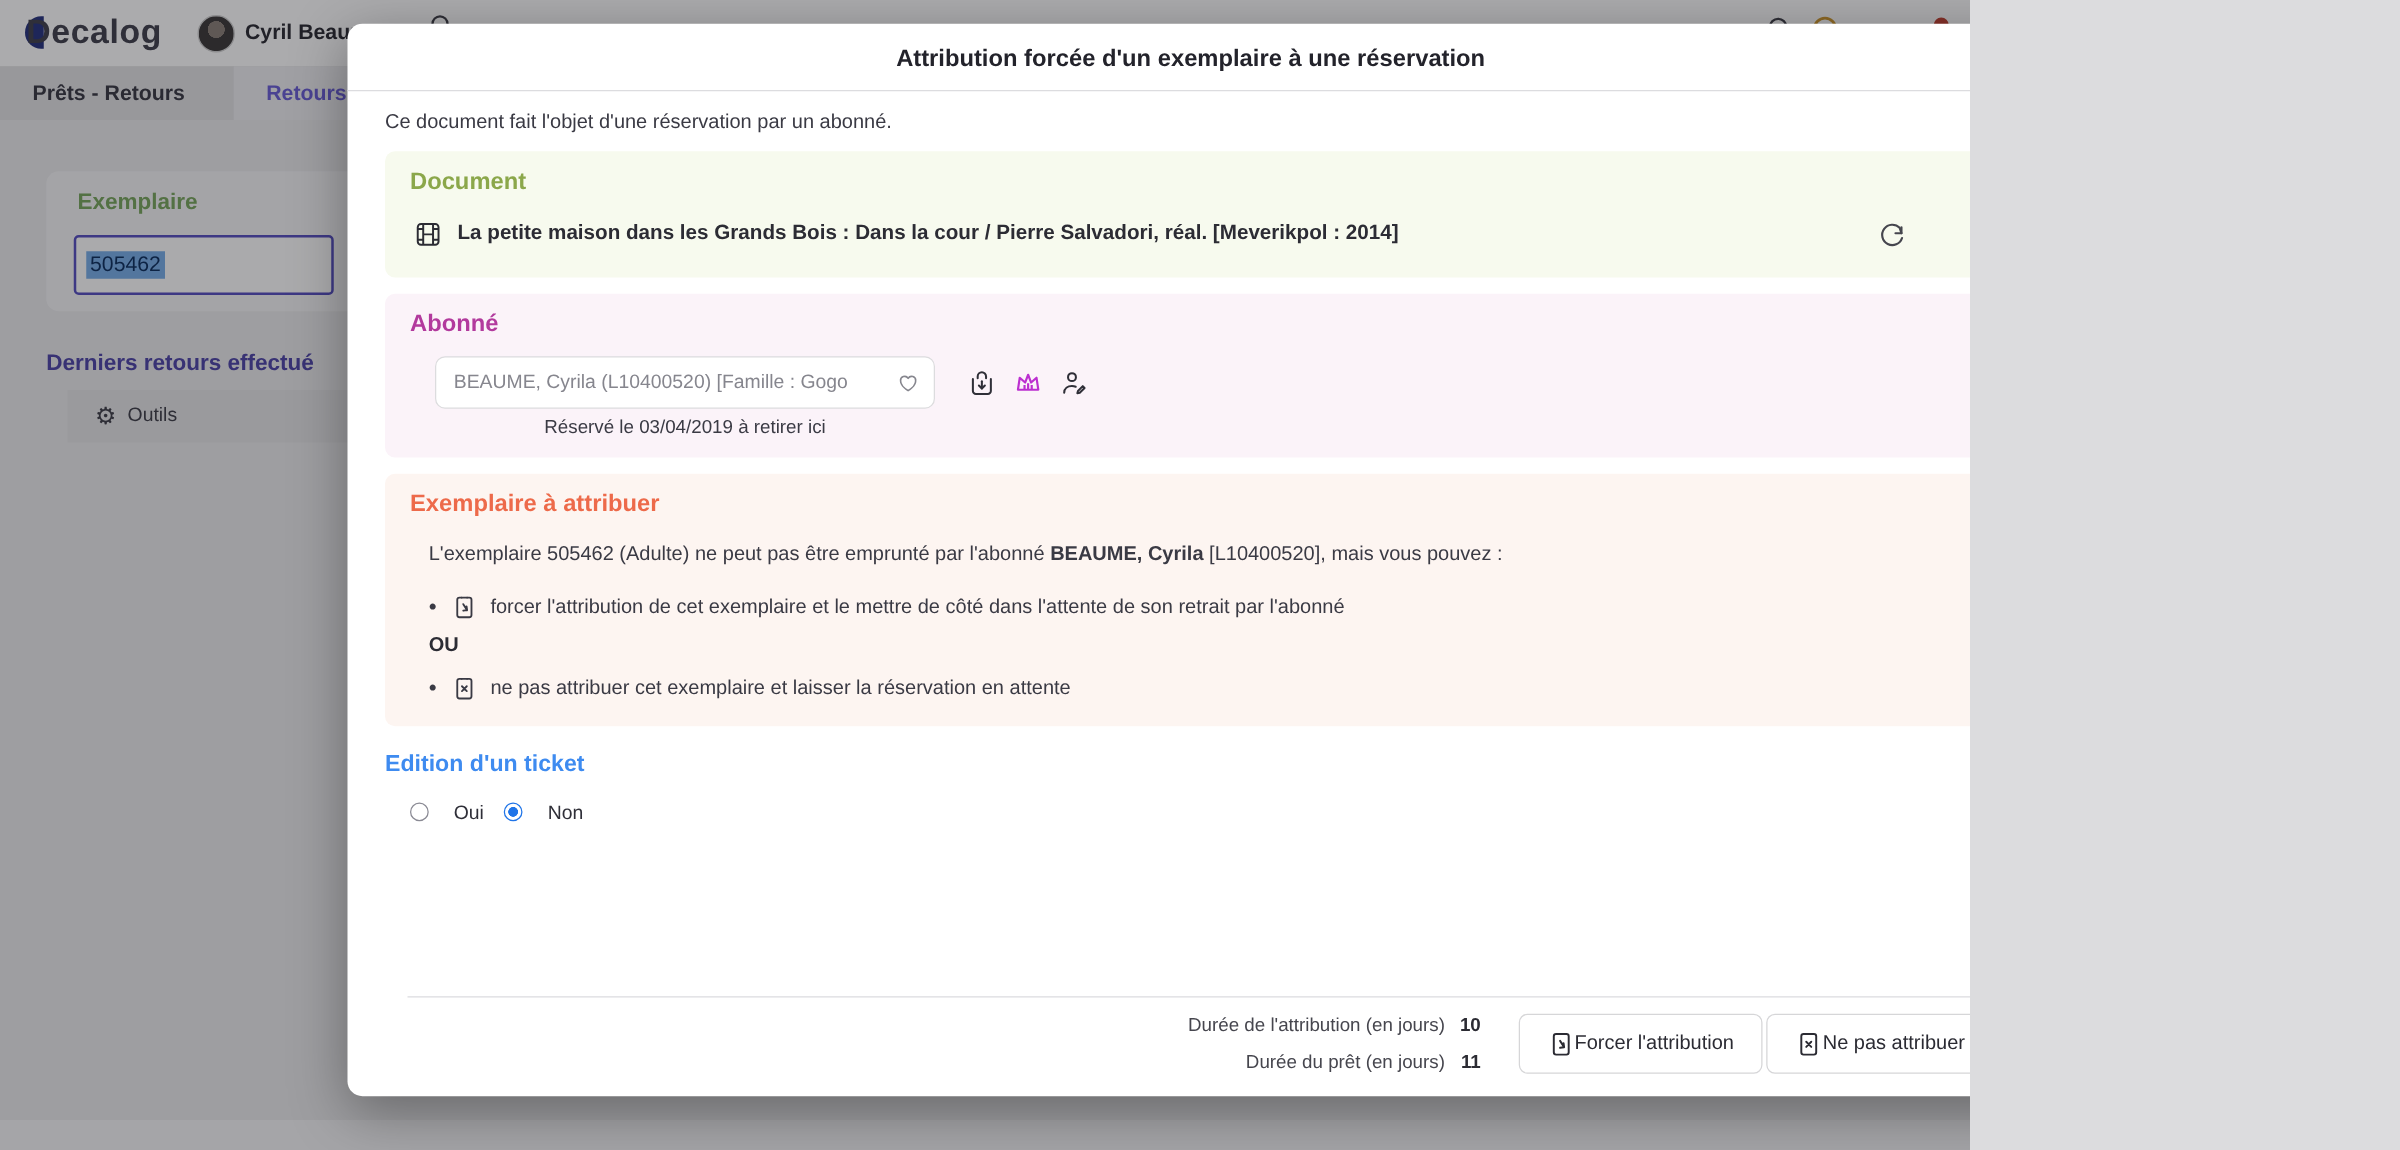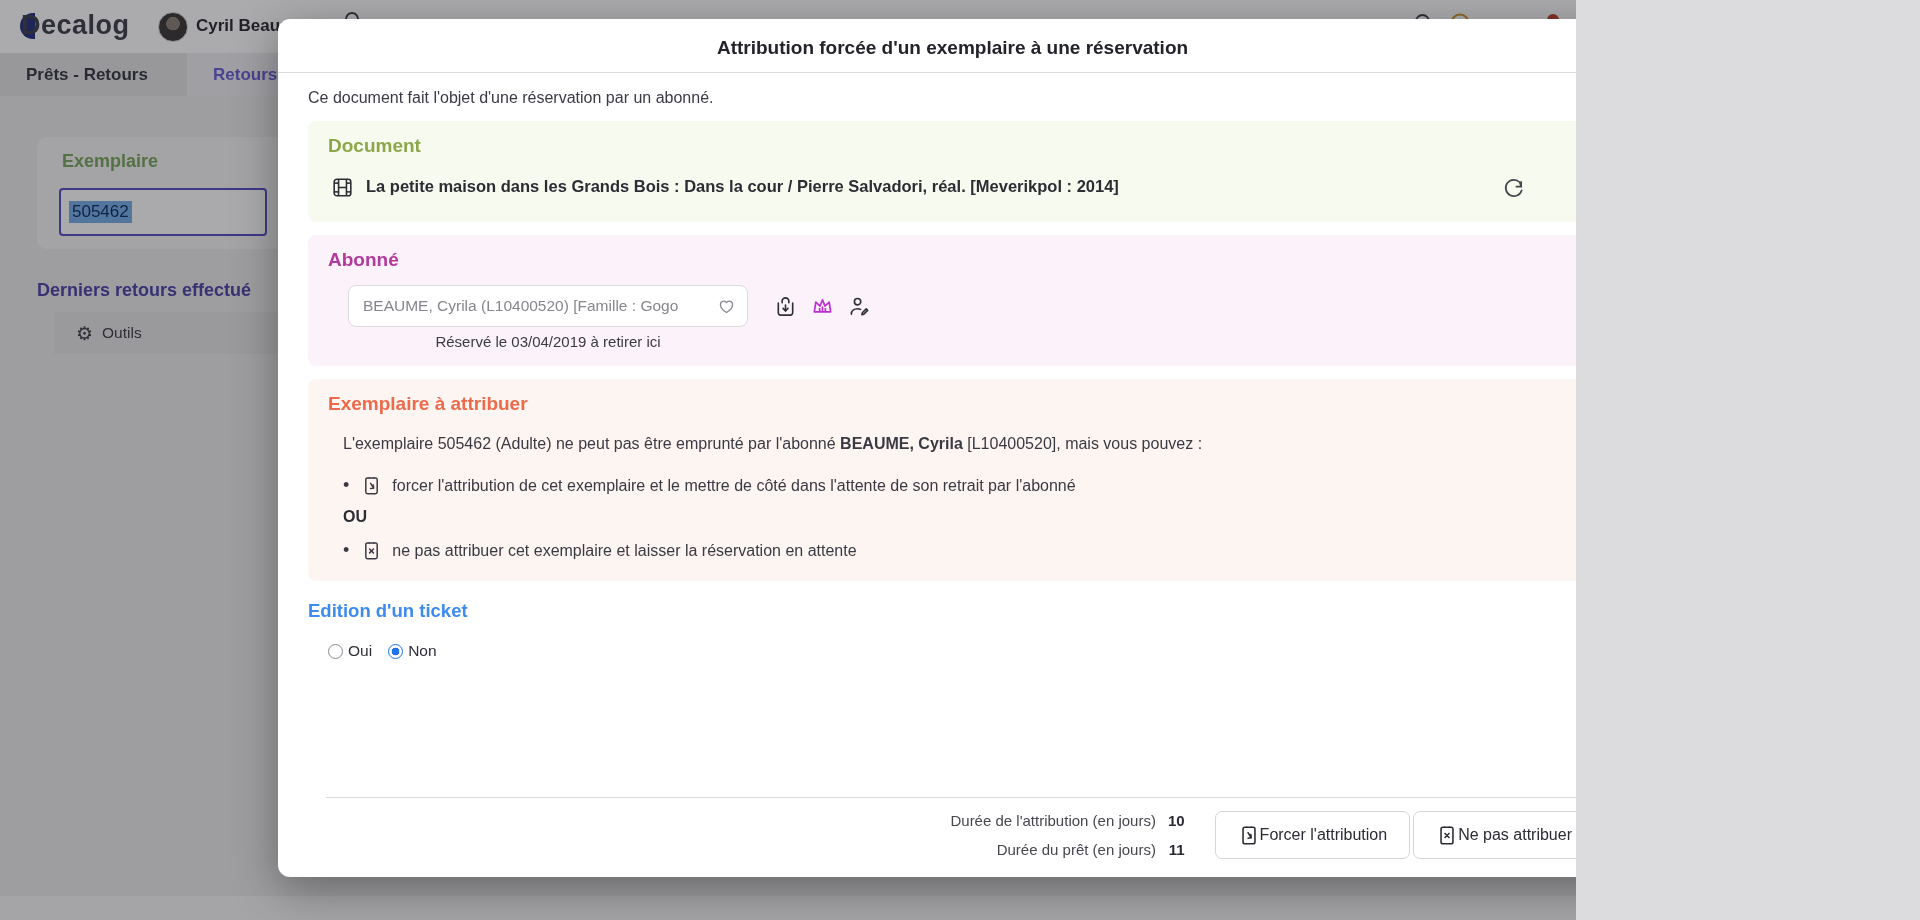--- a/index.html
+++ b/index.html
@@ -71,21 +71,21 @@
   .sec-exa h2{color:#ed6a4a;}
   .exa-p{margin:20px 0 22px 15px;font-size:16px;color:#3a3a44;}
   .opt{display:flex;align-items:center;gap:10px;margin:0 0 4px 15px;font-size:16px;color:#3a3a44;}
   .opt .bullet{font-size:18px;margin-right:2px;}
   .opt-sep{margin:12px 0 14px 15px;font-weight:bold;font-size:16px;color:#2c2c34;}
   .opt-ico{color:#3a3a44;}
 
   .sec-ticket{padding:6px 0 0 0;}
   .sec-ticket h2{font-size:18.5px;color:#3e8bf0;margin:0;}
   .radios{display:flex;align-items:center;gap:16px;margin:20px 0 0 20px;font-size:15.5px;color:#2f2f38;}
-  .radio-opt{display:flex;align-items:center;gap:5px;}
+  .radio-opt{display:flex;align-items:flex-start;gap:20px;}
   .rdot{width:15px;height:15px;border-radius:50%;border:1.5px solid #8a8a94;background:#fff;box-sizing:border-box;}
   .rdot.checked{border:1.5px solid #1f74e8;background:radial-gradient(circle,#1f74e8 0 40%,#ffffff 45% 100%);}
 
   .m-footer{margin:auto 18px 0 18px;border-top:1px solid #dcdcdf;padding:13px 0 18px 0;
     display:flex;align-items:center;justify-content:flex-end;}
   .durations{display:grid;grid-template-columns:auto auto;column-gap:40px;row-gap:6px;align-items:center;gap:12px;}
   .dur-label{font-size:15px;color:#46464e;text-align:right;}
   .dur-value{font-size:15px;font-weight:bold;color:#2b2b33;text-align:right;}
   .m-btn{display:flex;align-items:center;height:48px;padding:0 22px;background:#fff;
     border:1px solid #d6d6d8;border-radius:7px;font-size:16px;color:#2b2b33;font-family:inherit;cursor:pointer;}

